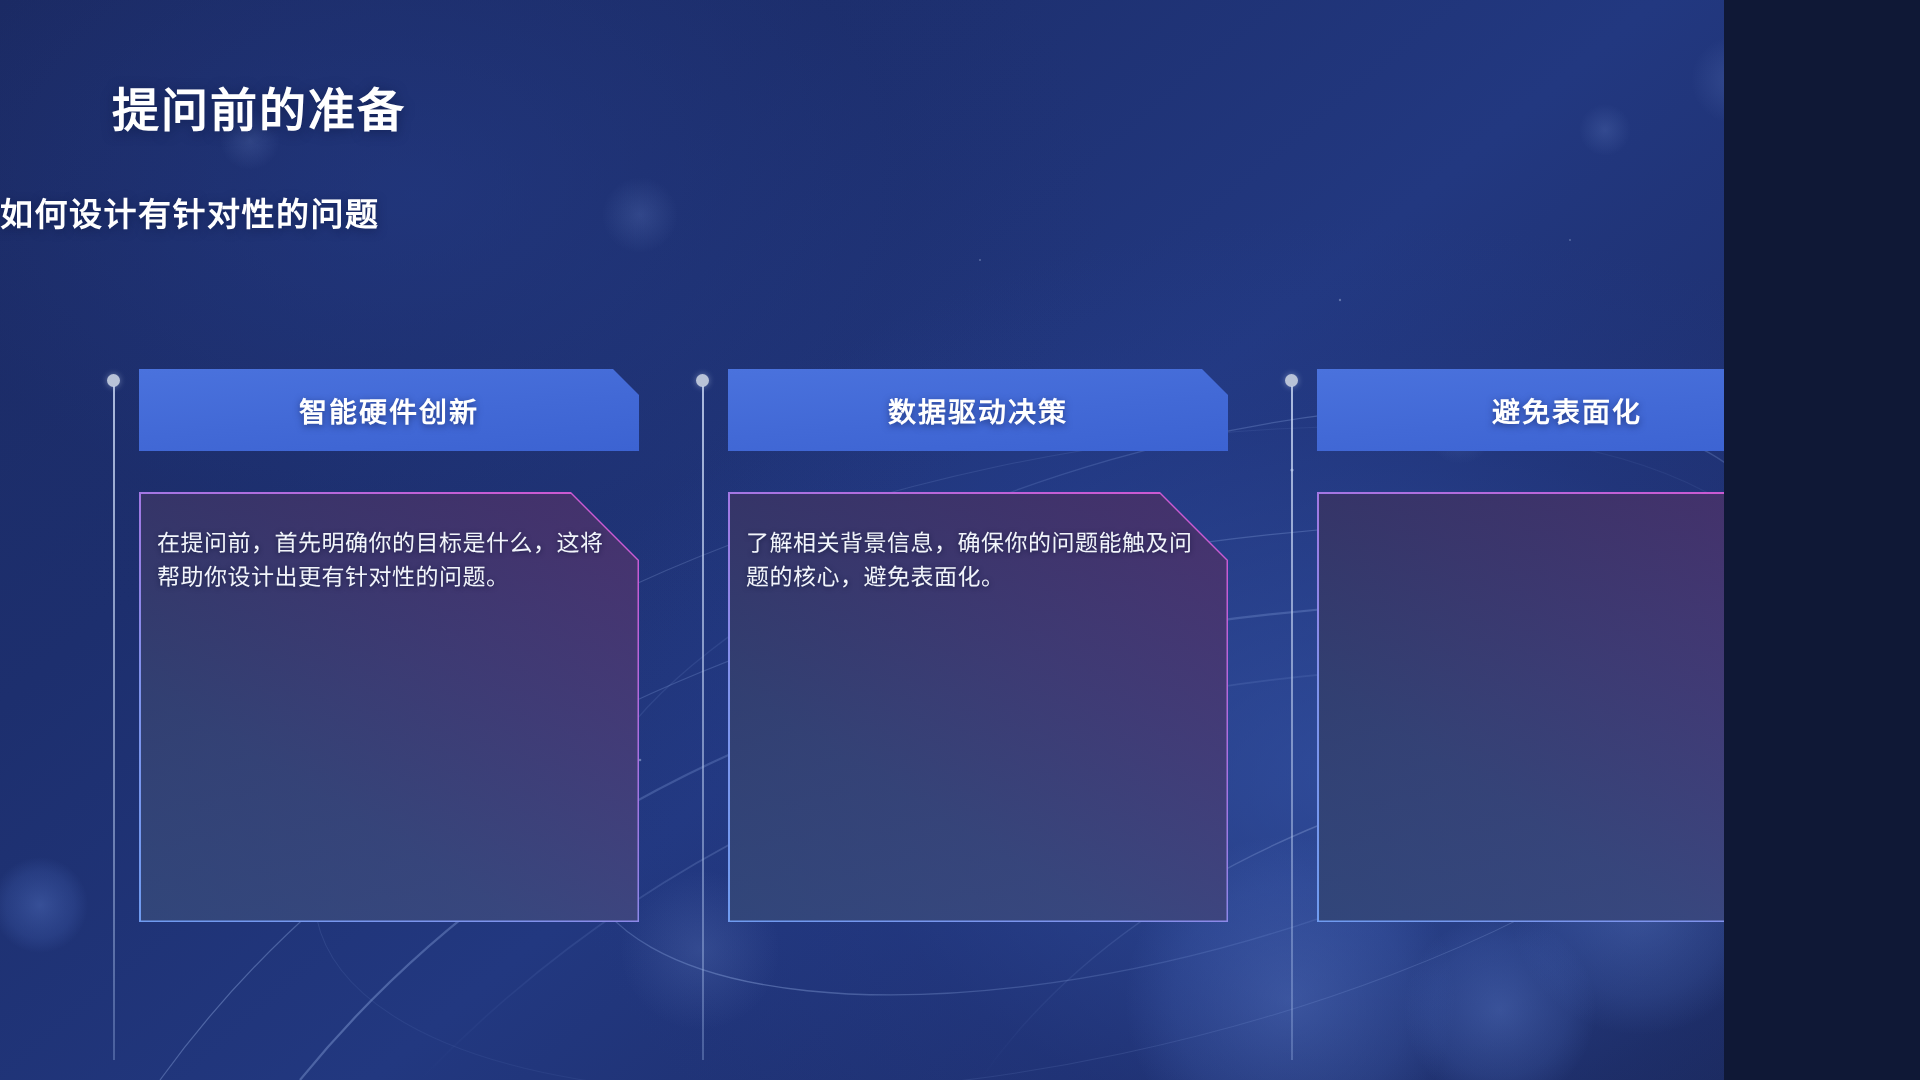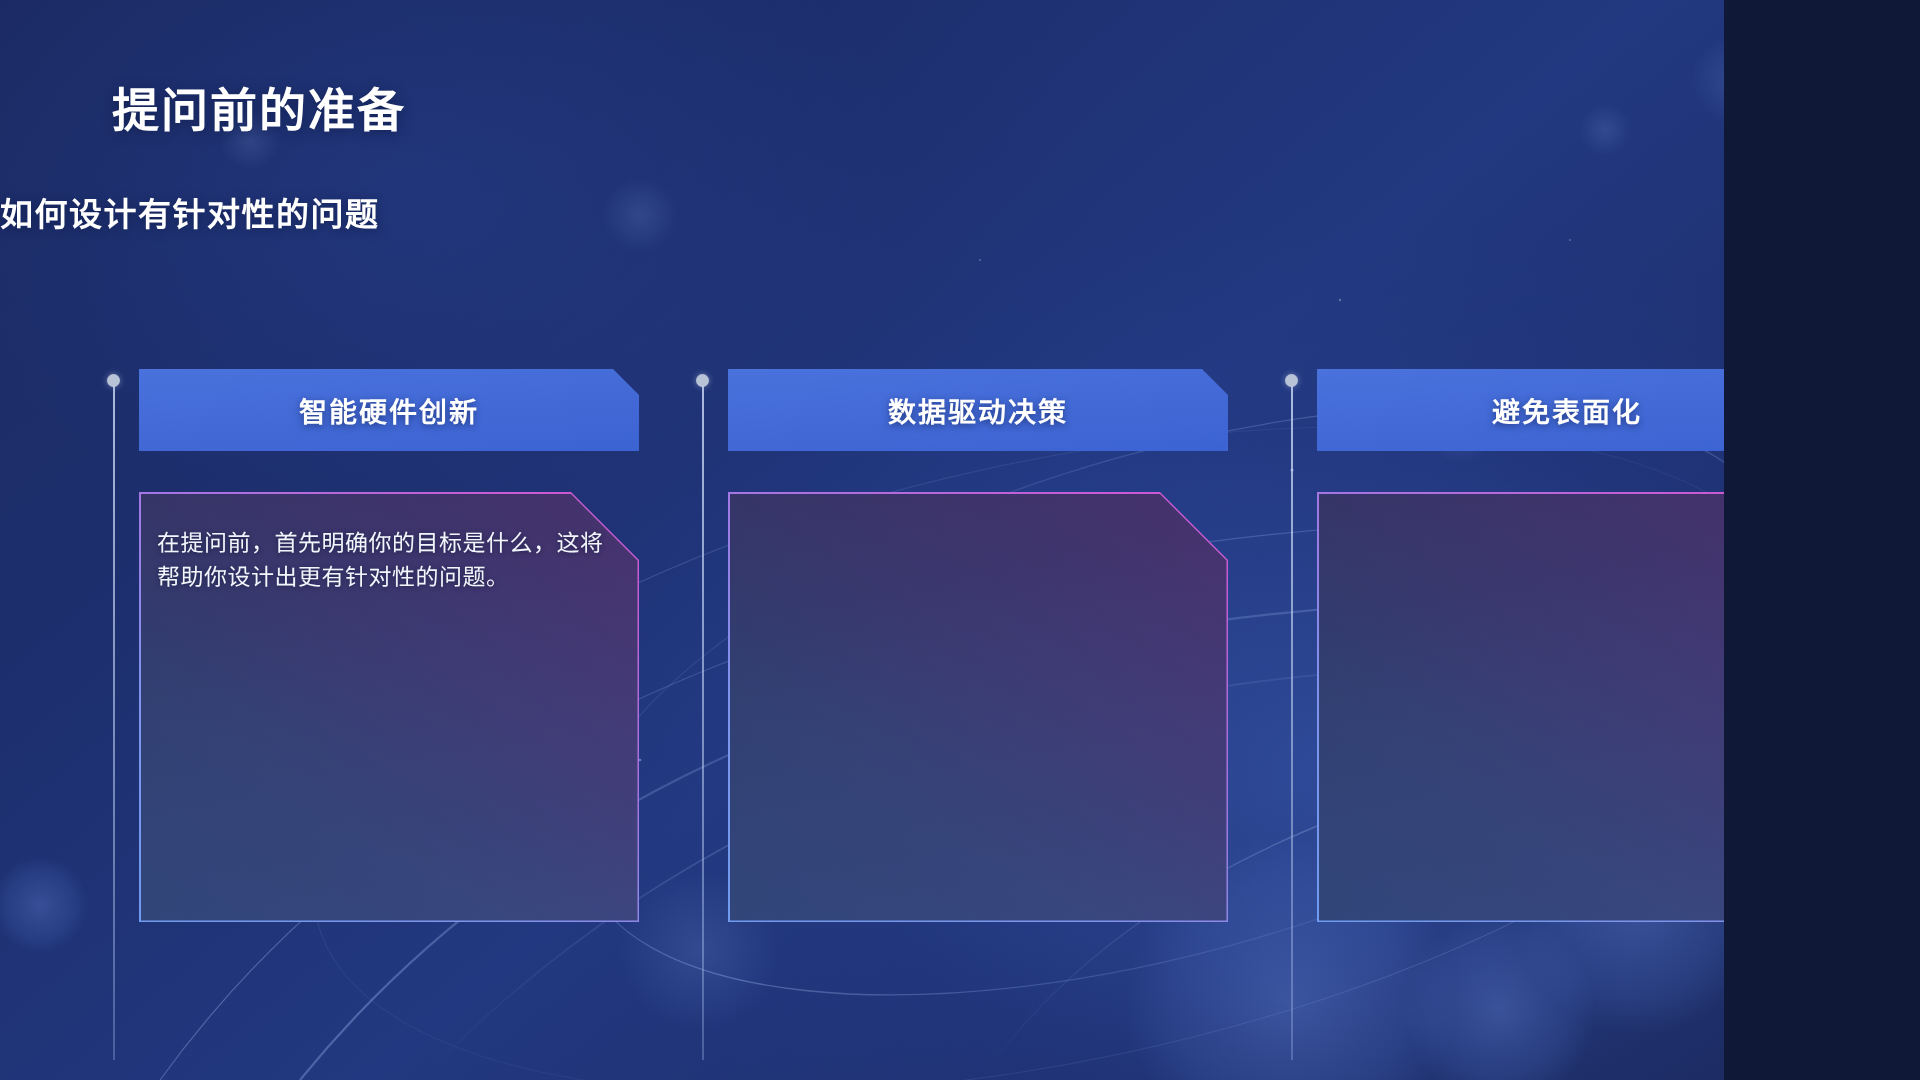--- a/index.html
+++ b/index.html
@@ -242,20 +242,21 @@
       <div class="tl-dot"></div>
       <div class="tl-line"></div>
 
       <div class="card-head">
         <span class="card-head-text">数据驱动决策</span>
       </div>
 
       <div class="card-body-wrap">
         <div class="card-body-border" style="background: linear-gradient(32deg, #6f9bf0 0%, #7f93ec 32%, #a873e2 62%, #c75cd4 88%, #cf57cf 100%);"></div>
         <div class="card-body-inner"></div>
+        <div class="card-body-text">了解相关背景信息，确保你的问题能触及问题的核心，避免表面化。</div>
       </div>
     </div>
 
     <div class="column col-2">
       <div class="tl-dot"></div>
       <div class="tl-line"></div>
 
       <div class="card-head">
         <span class="card-head-text">避免表面化</span>
       </div>

